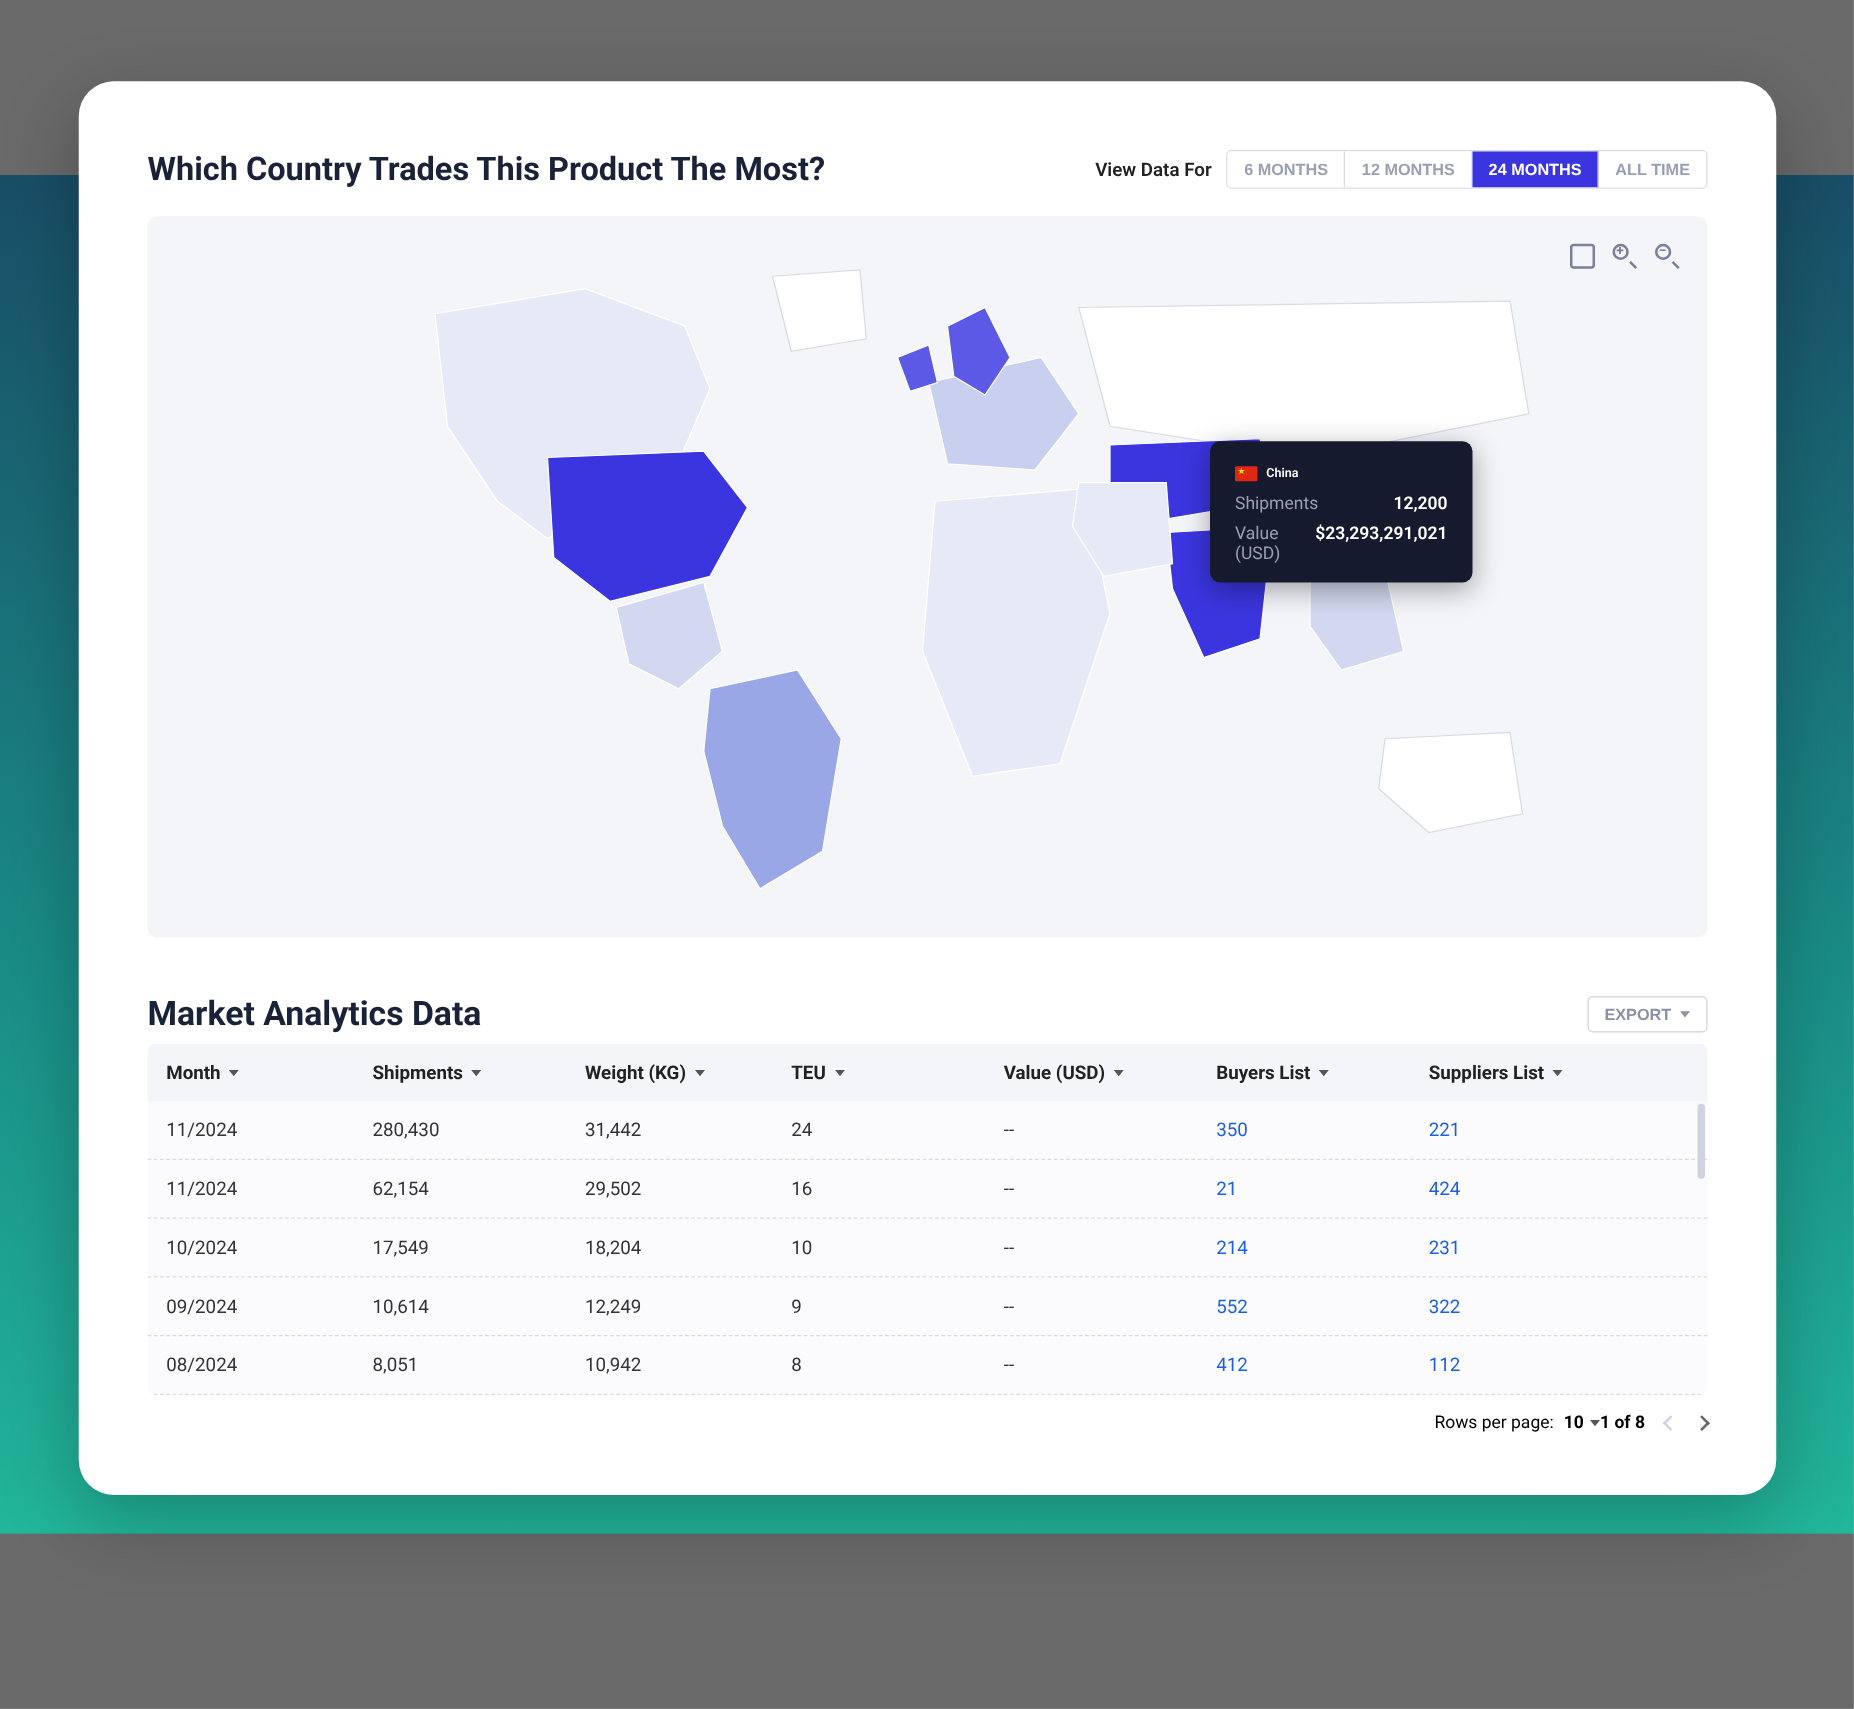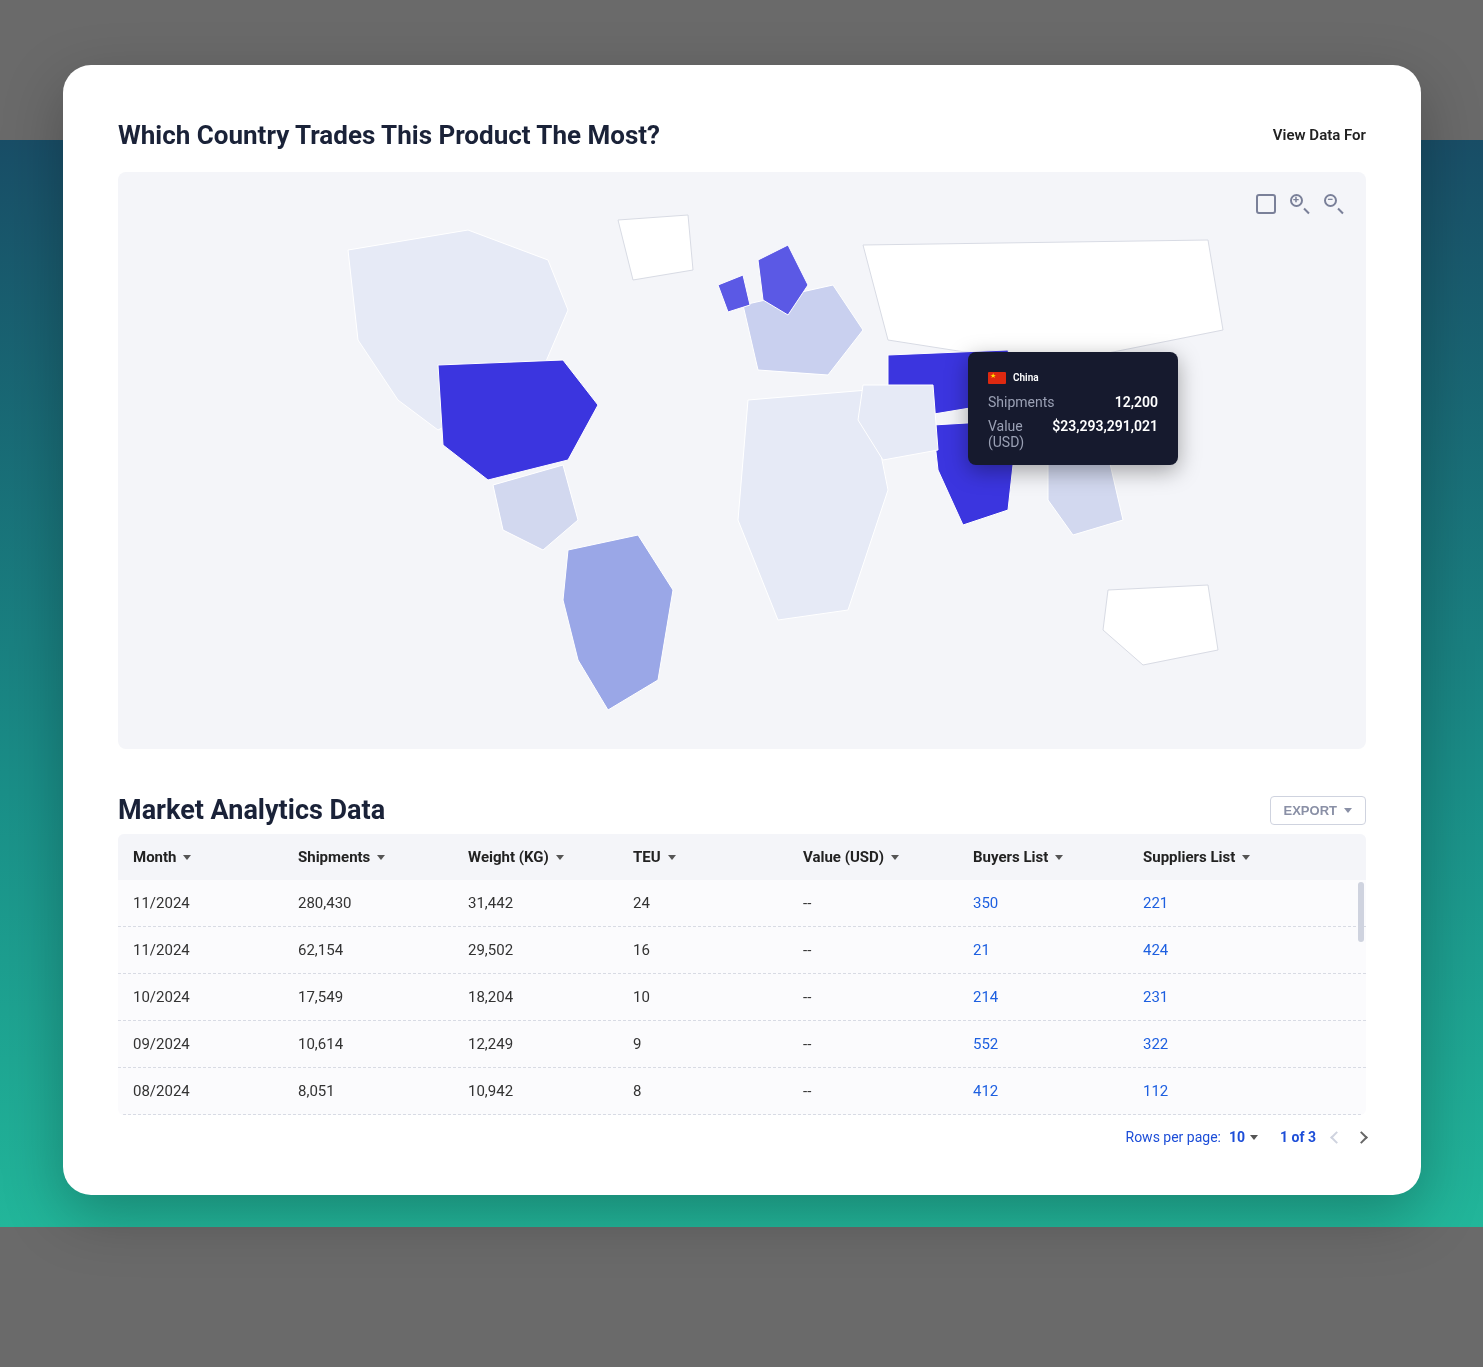--- a/index.html
+++ b/index.html
@@ -67,21 +67,21 @@
   .export-btn { border:1px solid #cfd3df; color:#8a90a6; background:#fff; padding:6px 13px; font-size:13px; font-weight:700; border-radius:4px; cursor:pointer; display:flex; align-items:center; gap:7px;}
   .export-btn .chev { width:0;height:0;border-left:4px solid transparent;border-right:4px solid transparent;border-top:5px solid #8a90a6;}
   .table { width:100%; background:#f7f8fb80; border-radius:6px; overflow:hidden; position:relative;}
   .thead, .trow2 { display:grid; grid-template-columns: 165px 170px 165px 170px 170px 170px 170px; padding:14px 15px; font-size:15px; align-items:center;}
   .thead { background:#f4f5f9; color:#222; font-weight:700;}
   .th { display:flex; align-items:center; gap:7px; cursor:pointer;}
   .th .tri { width:0;height:0;border-left:4px solid transparent;border-right:4px solid transparent;border-top:5px solid #555;}
   .trow2 { border-bottom:1px dashed #d8dbe4; color:#333;}
   .trow2 .link { color:#1d5fe0; cursor:pointer; }
   .scroll-ind { position:absolute; right:2px; top:48px; width:6px; height:60px; background:#cfd3df; border-radius:3px;}
-  .pager { display:flex; align-items:center; justify-content:flex-end; gap:22px; margin-top:14px; font-size:14px; color:#1d4ed8;text-align:right;}
+  .pager { display:flex; align-items:center; justify-content:flex-end; margin-top:14px; font-size:14px; color:#000000;text-align:right;}
   .rpp { display:flex; align-items:center; gap:8px;}
   .rpp .sel { font-weight:700; display:flex; align-items:center; gap:5px; cursor:pointer;}
   .rpp .tri { width:0;height:0;border-left:4px solid transparent;border-right:4px solid transparent;border-top:5px solid #555;}
   .pg-nav { display:flex; align-items:center; gap:16px;}
   .chev2 { width:9px; height:9px; border-right:2px solid #666; border-bottom:2px solid #666; cursor:pointer;}
   .chev2.left { transform:rotate(135deg);}
   .chev2.right{ transform:rotate(-45deg);}
   .chev2.disabled { border-color:#cfd3df; cursor:default;}
 </style>
 </head>
@@ -89,20 +89,26 @@
 <div class="bg-top"></div>
 <div class="bg-mid"></div>
 <div class="bg-bot"></div>
 
 <div class="card">
 
   <div class="header-row">
     <h1 class="title">Which Country Trades This Product The Most?</h1>
     <div class="controls">
       <span class="view-lbl">View Data For</span>
+      <div class="seg">
+        <button>6 MONTHS</button>
+        <button>12 MONTHS</button>
+        <button class="active">24 MONTHS</button>
+        <button>ALL TIME</button>
+      </div>
     </div>
   </div>
 
   <div class="map-box">
     <div class="map-toolbar">
       <div class="tool-icon"></div>
       <div class="tool-zoom">
           <div class="circ"></div>
           <div class="sign">+</div>
           <div class="handle"></div>
@@ -251,20 +257,20 @@
 
     <div class="pager">
       <div class="rpp">
         <span>Rows per page:</span>
         <span class="sel">
           <span>10</span>
           <span class="tri"></span>
         </span>
       </div>
       <div class="pg-nav">
-        <span style="font-weight:700;">1 of 3</span>
+        <span style="font-weight:700;">1 of 8</span>
         <span class="chev2 left disabled"></span>
         <span class="chev2 right"></span>
       </div>
     </div>
   </div>
 
 </div>
 
 </body></html>

